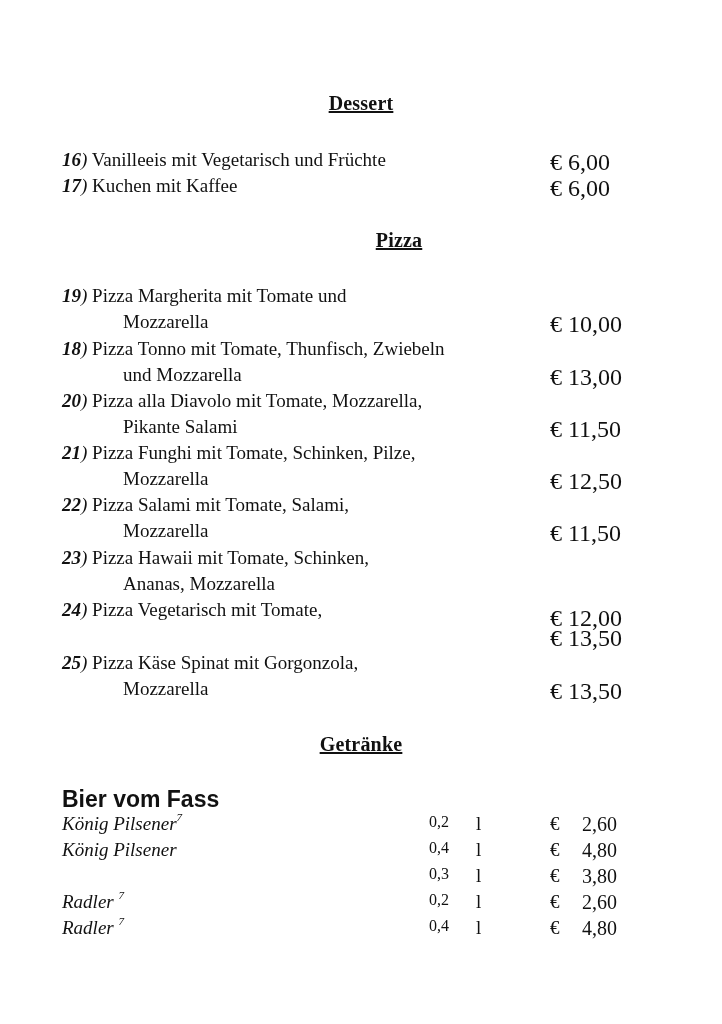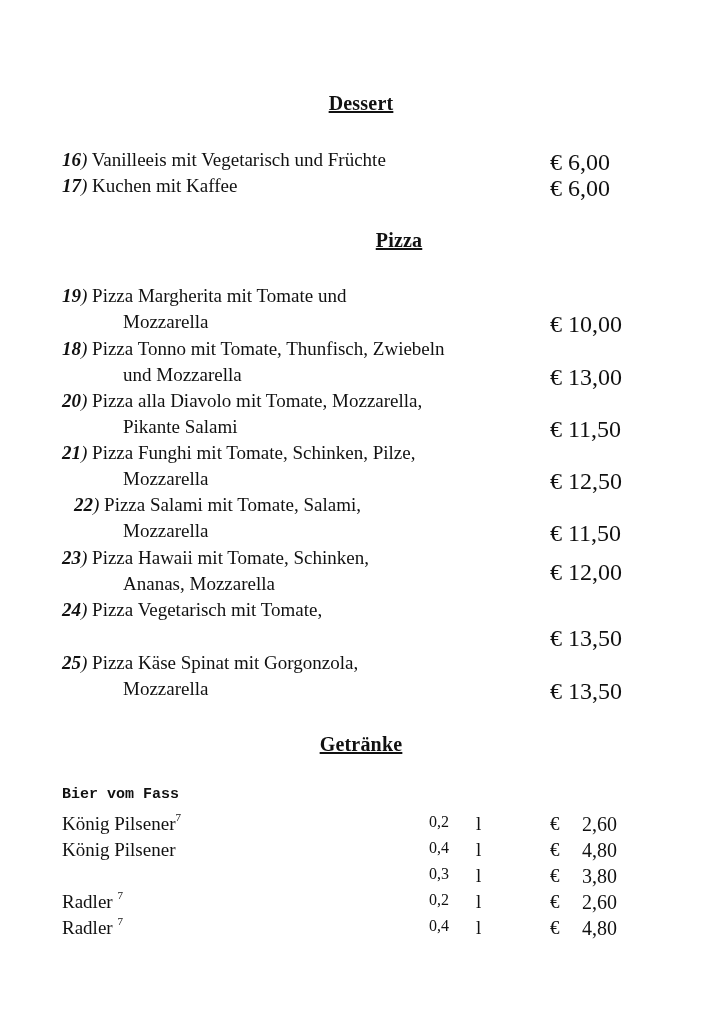--- a/index.html
+++ b/index.html
@@ -10,24 +10,24 @@
              font-weight:bold; font-size:20px; text-decoration:underline;
              font-family:"Liberation Serif","DejaVu Serif",serif; letter-spacing:0.2px; }
   .line { position:absolute; left:62px; font-size:19px; line-height:26px; white-space:nowrap;
           font-family:"Liberation Serif","DejaVu Serif",serif; }
   .num { font-weight:bold; font-style:italic; }
   .paren { font-style:italic; }
   .cont { position:absolute; left:123px; font-size:19px; white-space:nowrap;
           font-family:"Liberation Serif","DejaVu Serif",serif; }
   .price { position:absolute; left:550px; font-size:24px; white-space:nowrap;
            font-family:"Liberation Serif","DejaVu Serif",serif; }
-  .subhead { position:absolute; left:62px; font-size:15px; font-weight:bold;
-             font-family:Liberation Mono, monospace; }
+  .subhead { position:absolute; left:62px; font-size:23px; font-weight:bold;
+             font-family:Liberation Sans, sans-serif; }
   .drink-name { position:absolute; left:62px; font-size:19px; white-space:nowrap;
-                font-family:"Liberation Serif","DejaVu Serif",serif; }
+                font-family:"Liberation Serif","DejaVu Serif",serif;font-style:italic; }
   .drink-vol { position:absolute; left:429px; font-size:16px; font-family:"Liberation Serif","DejaVu Serif",serif; }
   .drink-unit { position:absolute; left:476px; font-size:19px; font-family:"Liberation Serif","DejaVu Serif",serif; }
   .drink-cur { position:absolute; left:550px; font-size:19px; font-family:"Liberation Serif","DejaVu Serif",serif; }
   .drink-amt { position:absolute; left:582px; font-size:20px; font-family:"Liberation Serif","DejaVu Serif",serif; }
   sup { font-size:11px; vertical-align:top; position:relative; top:-2px; }
 </style>
 </head>
 <body>
 
 <div class="page">
@@ -69,33 +69,33 @@
   <div class="cont" style="top:416px;">Pikante Salami</div>
   <div class="price" style="top:416px;">€ 11,50</div>
 
   <div class="line" style="top:440px;">
     <span class="num">21</span><span class="paren">)</span>
     <span>Pizza Funghi mit Tomate, Schinken, Pilze,</span>
   </div>
   <div class="cont" style="top:468px;">Mozzarella</div>
   <div class="price" style="top:468px;">€ 12,50</div>
 
-  <div class="line" style="top:492px;margin-left:12px;">
+  <div class="line" style="top:492px;">
     <span class="num">22</span><span class="paren">)</span>
     <span>Pizza Salami mit Tomate, Salami,</span>
   </div>
   <div class="cont" style="top:520px;">Mozzarella</div>
   <div class="price" style="top:520px;">€ 11,50</div>
 
   <div class="line" style="top:545px;">
     <span class="num">23</span><span class="paren">)</span>
     <span>Pizza Hawaii mit Tomate, Schinken,</span>
   </div>
   <div class="cont" style="top:573px;">Ananas, Mozzarella</div>
-  <div class="price" style="top:559px;text-align:center;">€ 12,00</div>
+  <div class="price" style="top:605px;text-align:center;">€ 12,00</div>
 
   <div class="line" style="top:597px;">
     <span class="num">24</span><span class="paren">)</span>
     <span>Pizza Vegetarisch mit Tomate,</span>
   </div>
   <div class="price" style="top:625px;">€ 13,50</div>
 
   <div class="line" style="top:650px;">
     <span class="num">25</span><span class="paren">)</span>
     <span>Pizza Käse Spinat mit Gorgonzola,</span>

